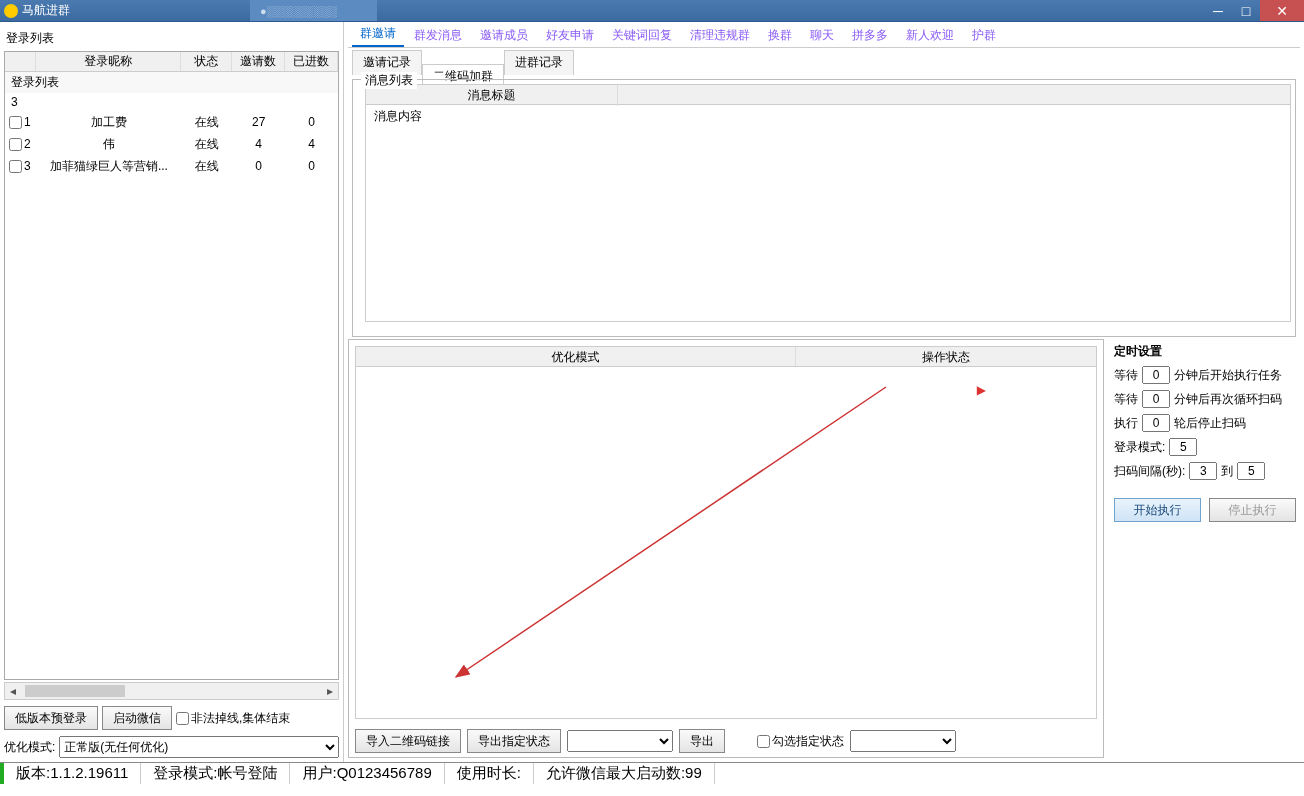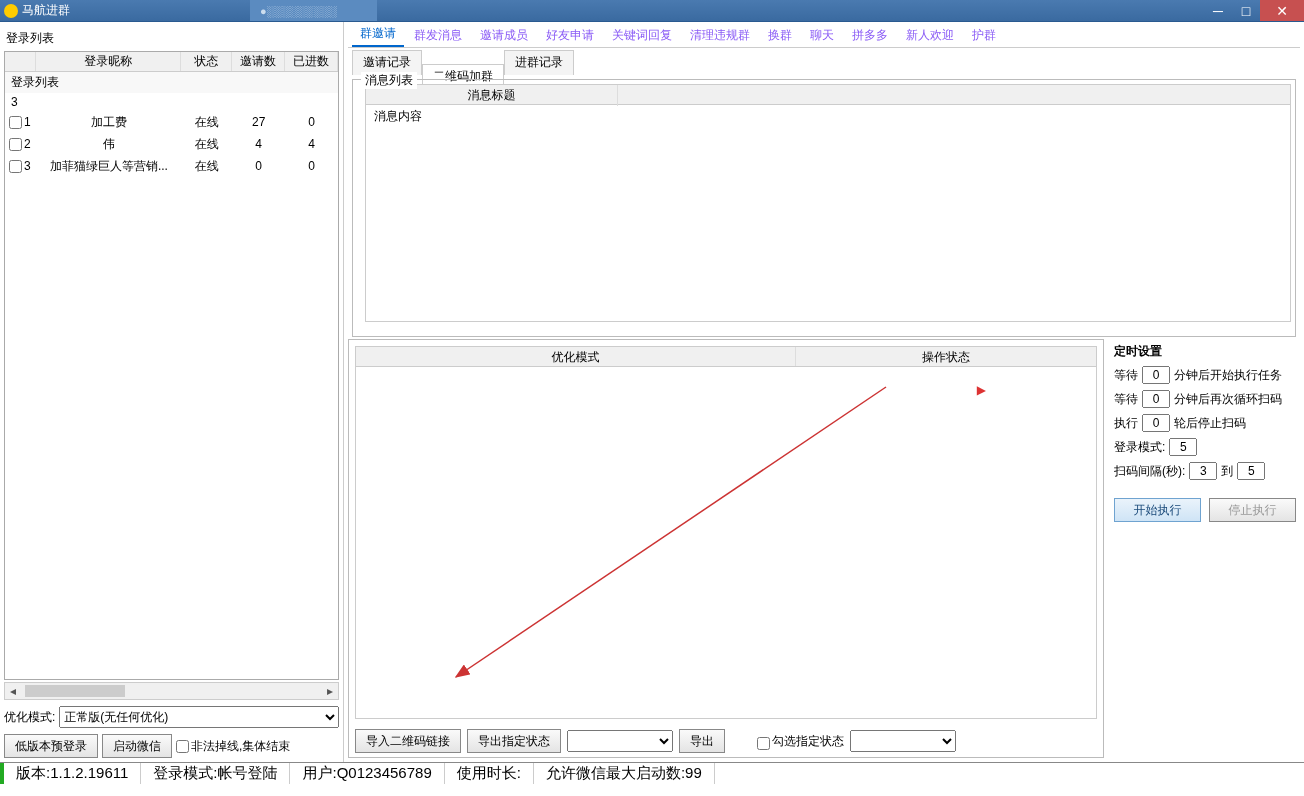--- a/index.html
+++ b/index.html
@@ -135,30 +135,30 @@
           </div>
         </div>
     </div>
     <div class="scrollbar-h">
       <div class="arrow">◂</div>
       <div class="thumb"></div>
       <div style="flex:1"></div>
       <div class="arrow">▸</div>
     </div>
     <div class="opt-row">
-      <span>优化模式:</span>
-      <select><option>正常版(无任何优化)</option></select>
-    </div>
-    <div class="opt-row">
       <button class="btn">低版本预登录</button>
       <button class="btn">启动微信</button>
       <label style="display:flex;align-items:center;gap:2px;">
         <input type="checkbox" style=""> 
           <span>非法掉线,集体结束</span>
       </label>
+    </div>
+    <div class="opt-row">
+      <span>优化模式:</span>
+      <select><option>正常版(无任何优化)</option></select>
     </div>
   </div>
 
   <div class="right">
     <div class="tabstrip" id="main-tabs">
         <div class="tab active">群邀请</div>
         <div class="tab">群发消息</div>
         <div class="tab">邀请成员</div>
         <div class="tab">好友申请</div>
         <div class="tab">关键词回复</div>
@@ -201,21 +201,21 @@
               </defs>
             <line x1="440" y1="10" x2="10" y2="300" stroke="#c33" stroke-width="1.5" marker-end="url(#ah)"></line>
           </svg>
         </div>
         <div class="qr-bottom">
           <button class="btn">导入二维码链接</button>
           <button class="btn">导出指定状态</button>
           <select><option></option></select>
           <button class="btn">导出</button>
           <div style="width:20px"></div>
-          <label style="display:flex;align-items:flex-end;gap:2px;">
+          <label style="display:flex;align-items:center;gap:2px;">
             <input type="checkbox" style=""> 
               <span>勾选指定状态</span>
           </label>
           <select><option></option></select>
         </div>
       </div>
 
       <div class="timer-panel">
         <div class="tp-title">定时设置</div>
         <div class="tp-row">

